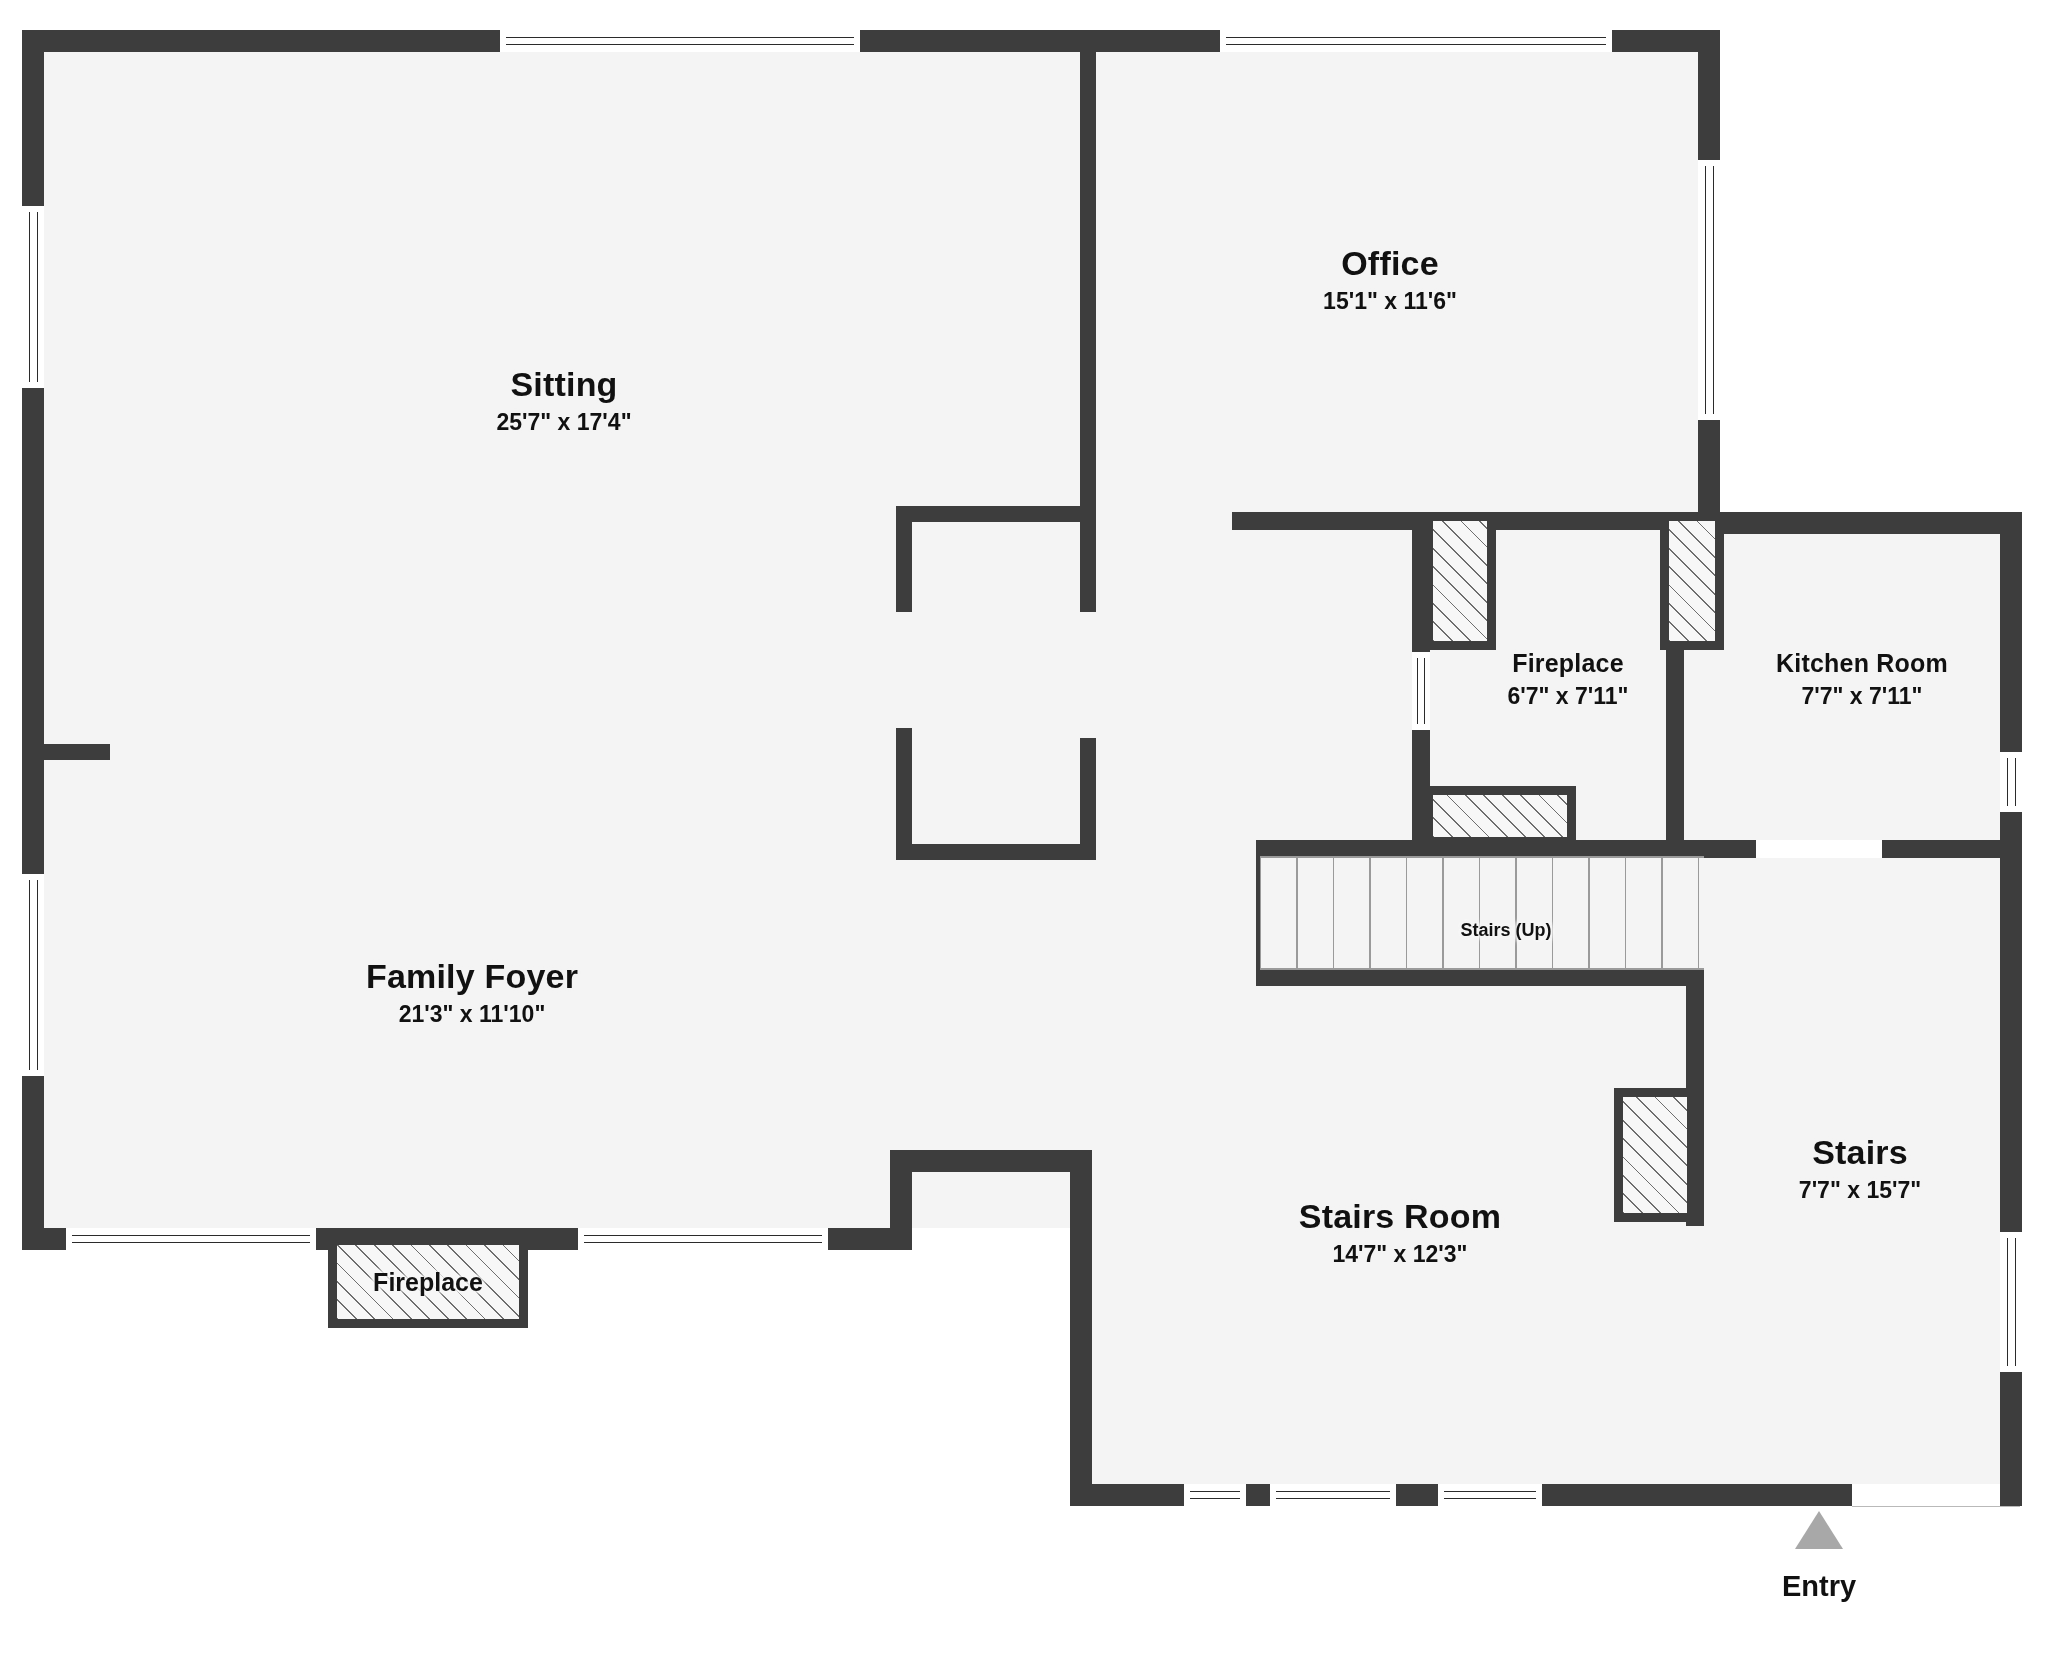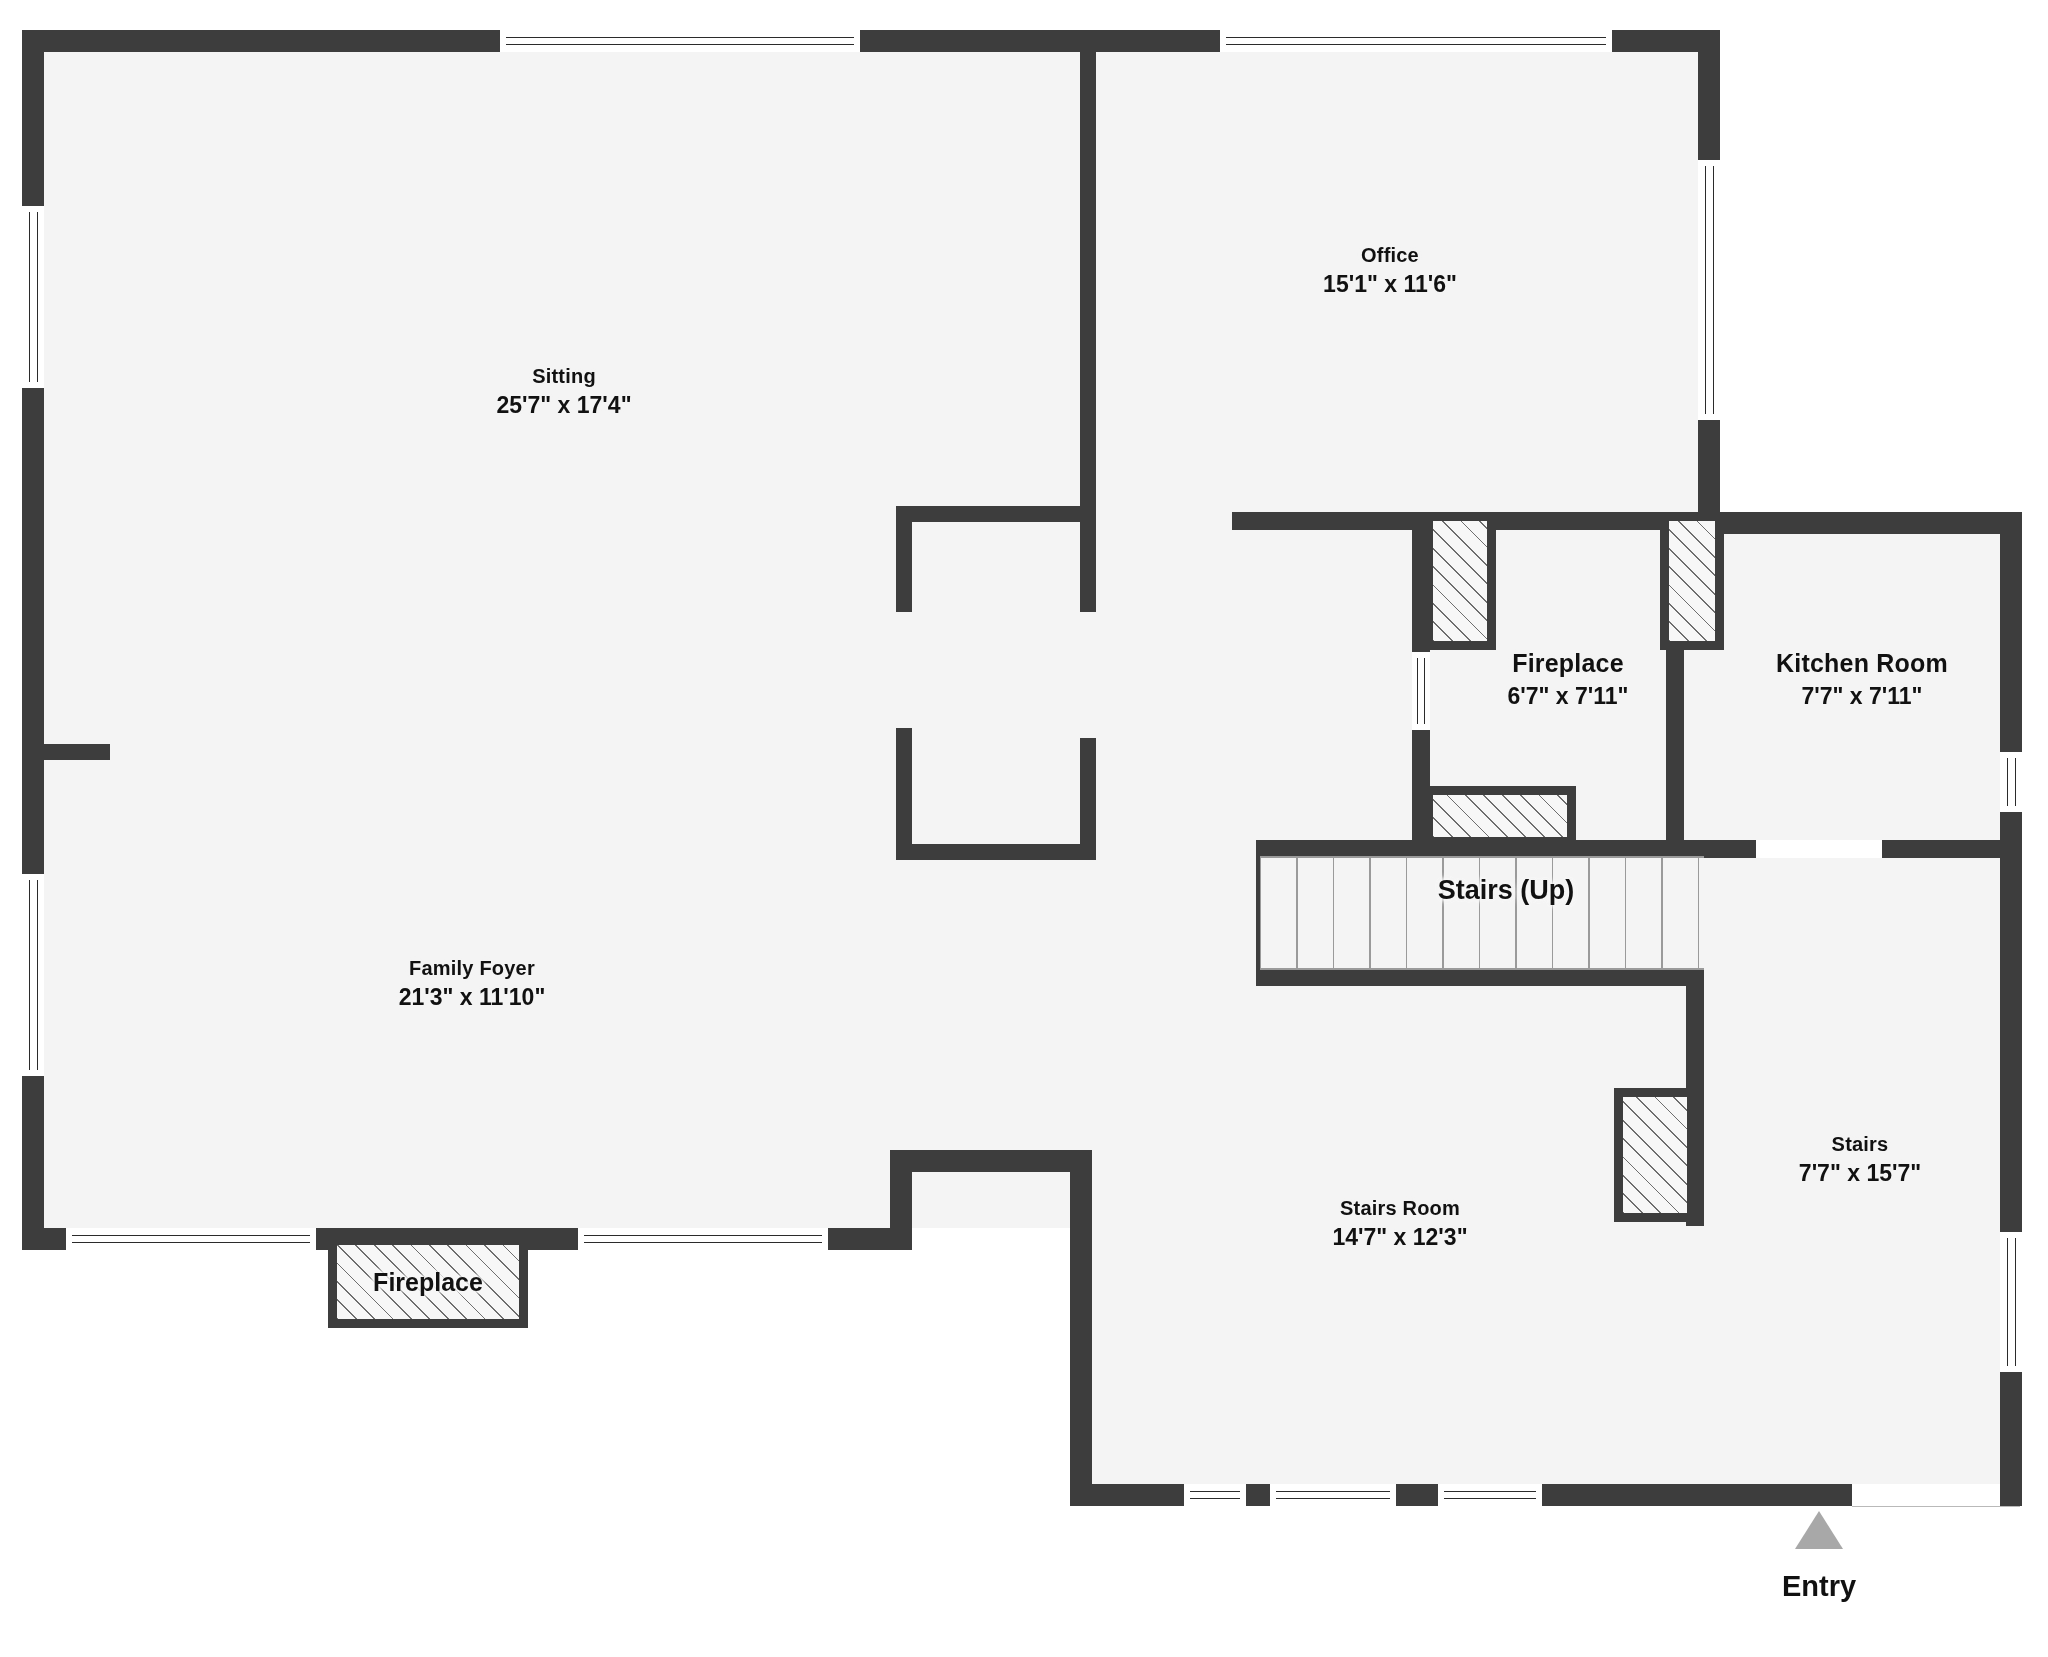--- a/index.html
+++ b/index.html
@@ -104,21 +104,21 @@
   .label {
     position: absolute;
     text-align: center;
     color: #111111;
     white-space: nowrap;
     transform: translateX(-50%);
     line-height: 1.22;
   }
   .label .nm {
     display: block;
-    font-size: 20px;
+    font-size: 34px;
     font-weight: bold;
     letter-spacing: .2px;
     text-shadow:
       0 0 4px #f4f4f4, 0 0 4px #f4f4f4, 0 0 4px #f4f4f4,
       0 0 8px #f4f4f4, 0 0 8px #f4f4f4;
   }
   .label .dm {
     display: block;
     font-size: 23px;
     font-weight: bold;
@@ -285,21 +285,21 @@
   <div class="hatchbox" style="left:1614px; top:1088px; width:82px; height:134px;">
     <div class="fillhatch"></div>
   </div>
 
   <div class="hatchbox" style="left:328px; top:1236px; width:200px; height:92px;">
     <div class="fillhatch"></div>
   </div>
   <div class="hatch-label" style="left:428px; top:1282px;">Fireplace</div>
 
   <div class="stairs" style="left:1260px; top:856px; width:444px; height:114px;"></div>
-  <div class="hatch-label" style="left:1506px; top:890px; font-size:27px;">Stairs (Up)</div>
+  <div class="hatch-label" style="left:1506px; top:930px; font-size:18px;">Stairs (Up)</div>
 
   <div class="label" style="left:564px; top:364px;">
     <span class="nm">Sitting</span>
     <span class="dm">25'7" x 17'4"</span>
   </div>
 
   <div class="label" style="left:1390px; top:243px;">
     <span class="nm">Office</span>
     <span class="dm">15'1" x 11'6"</span>
   </div>

